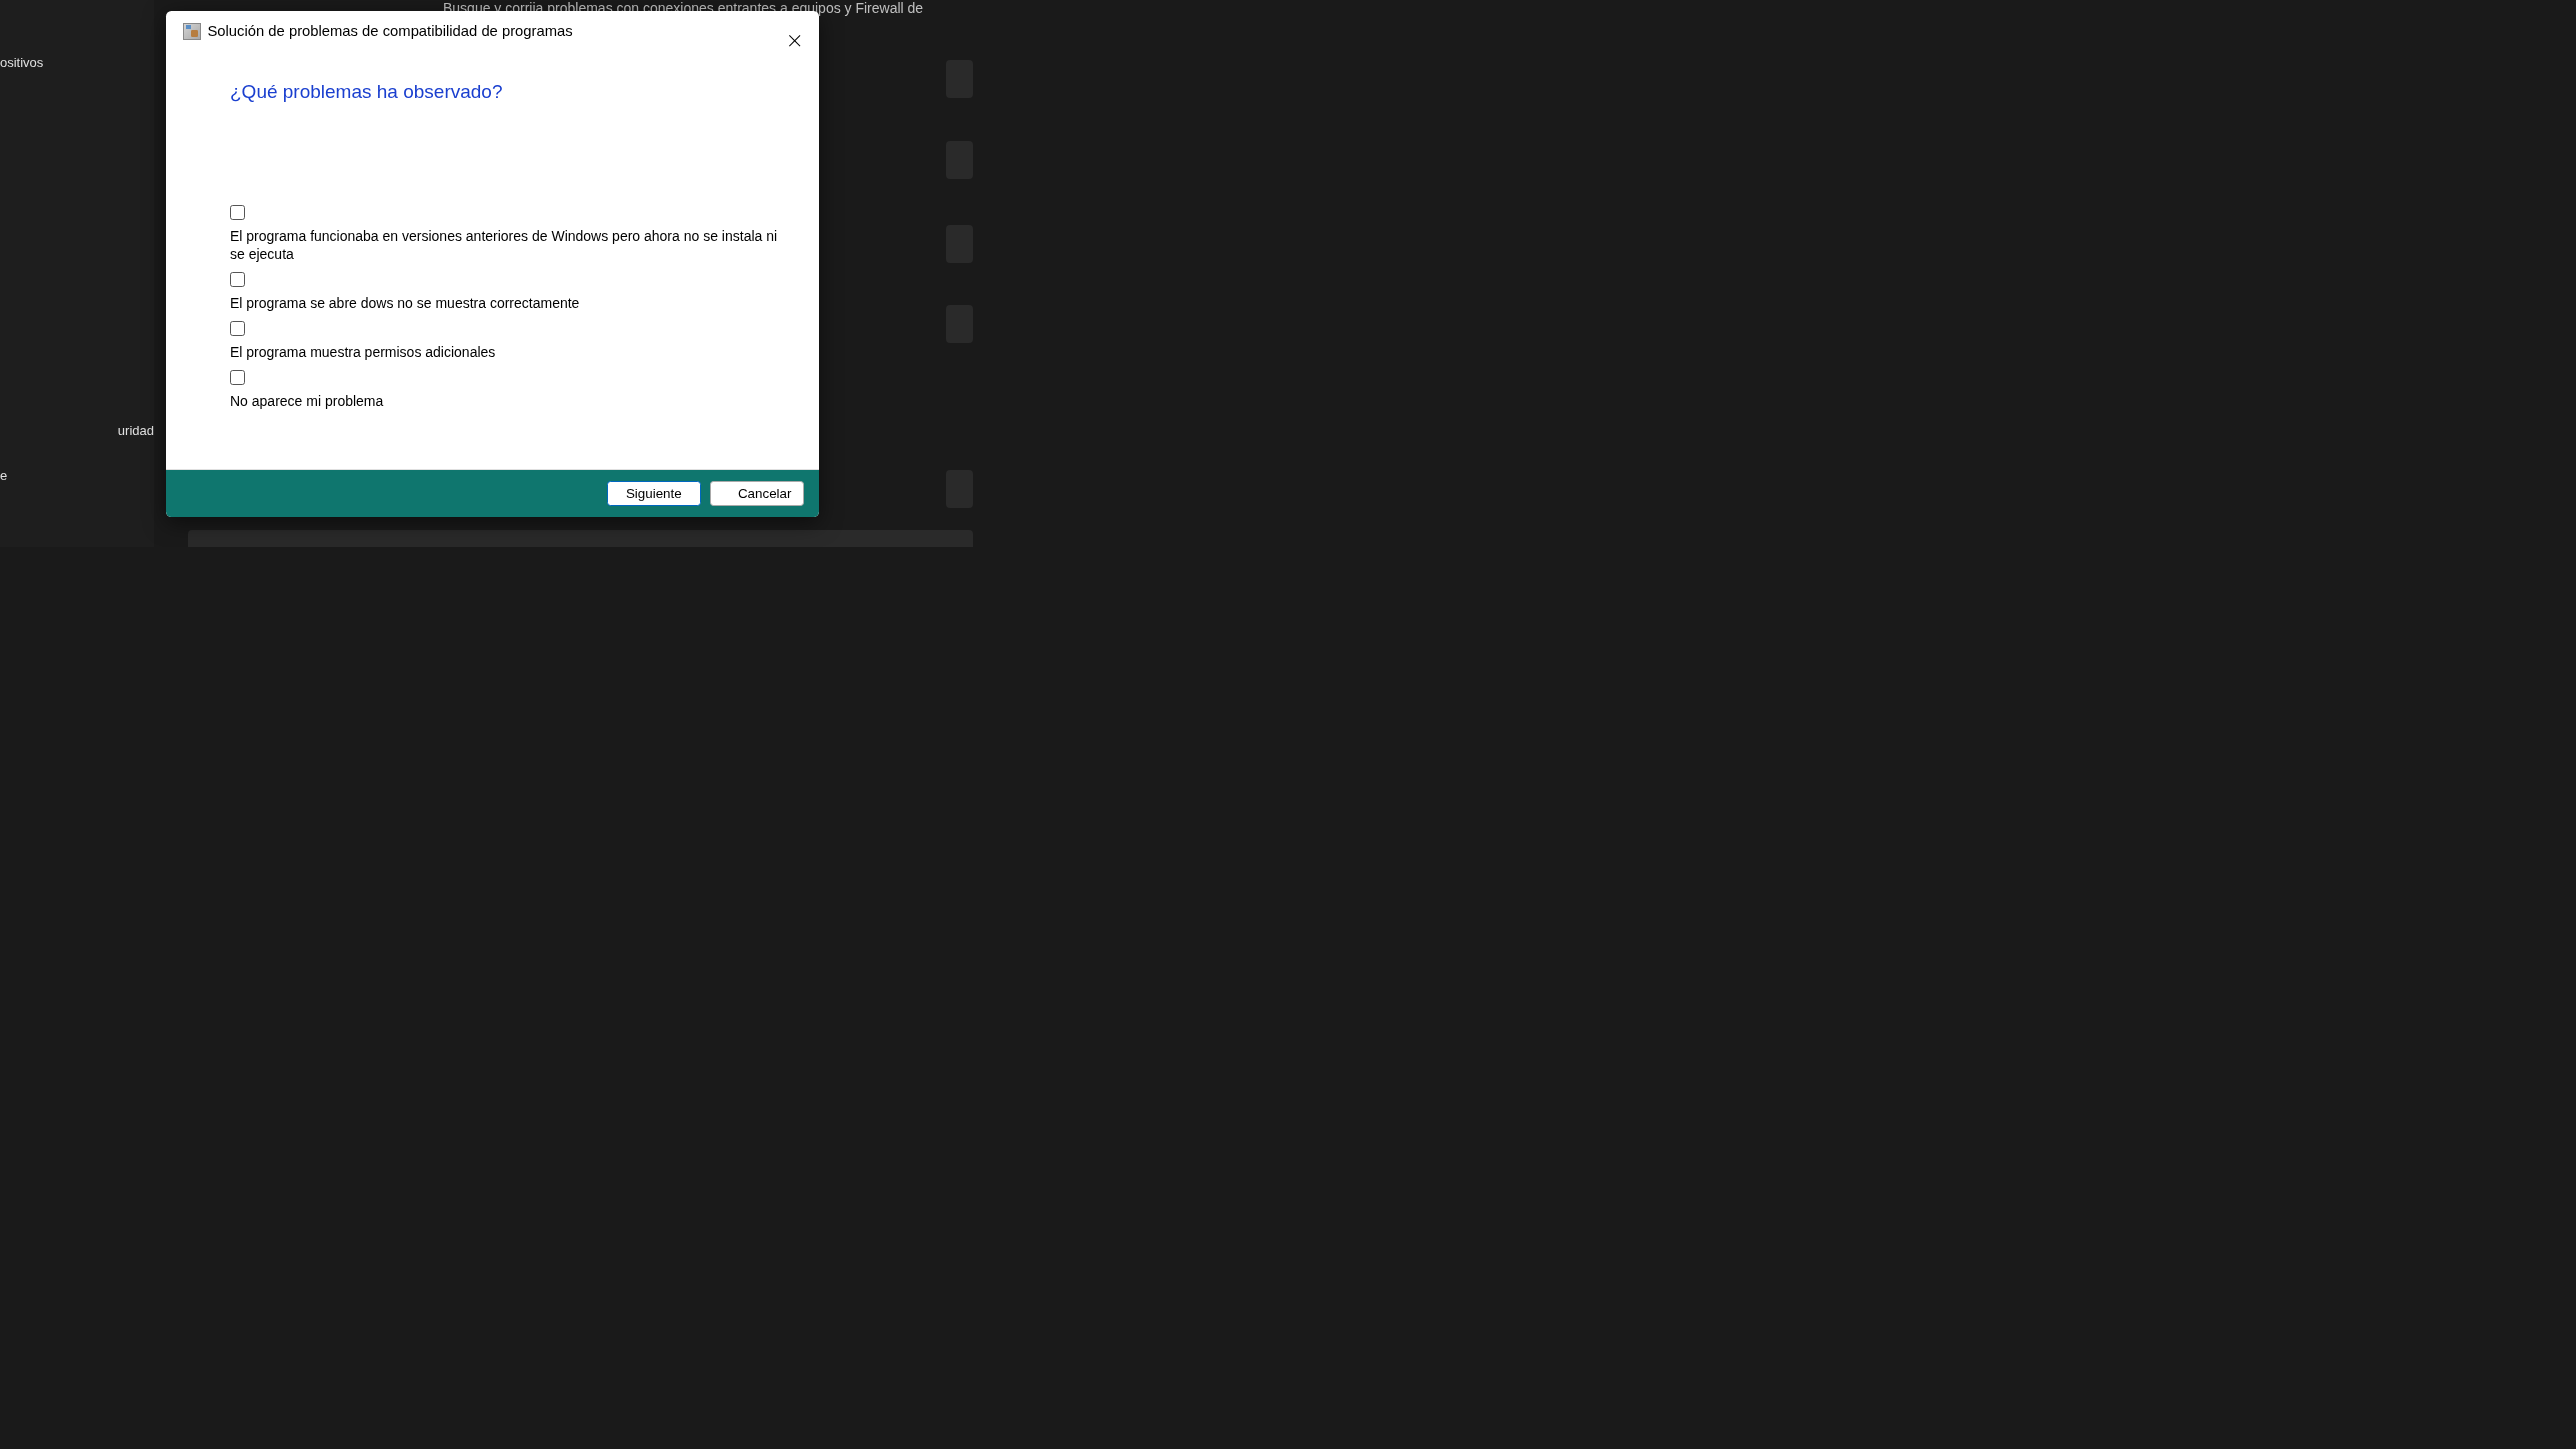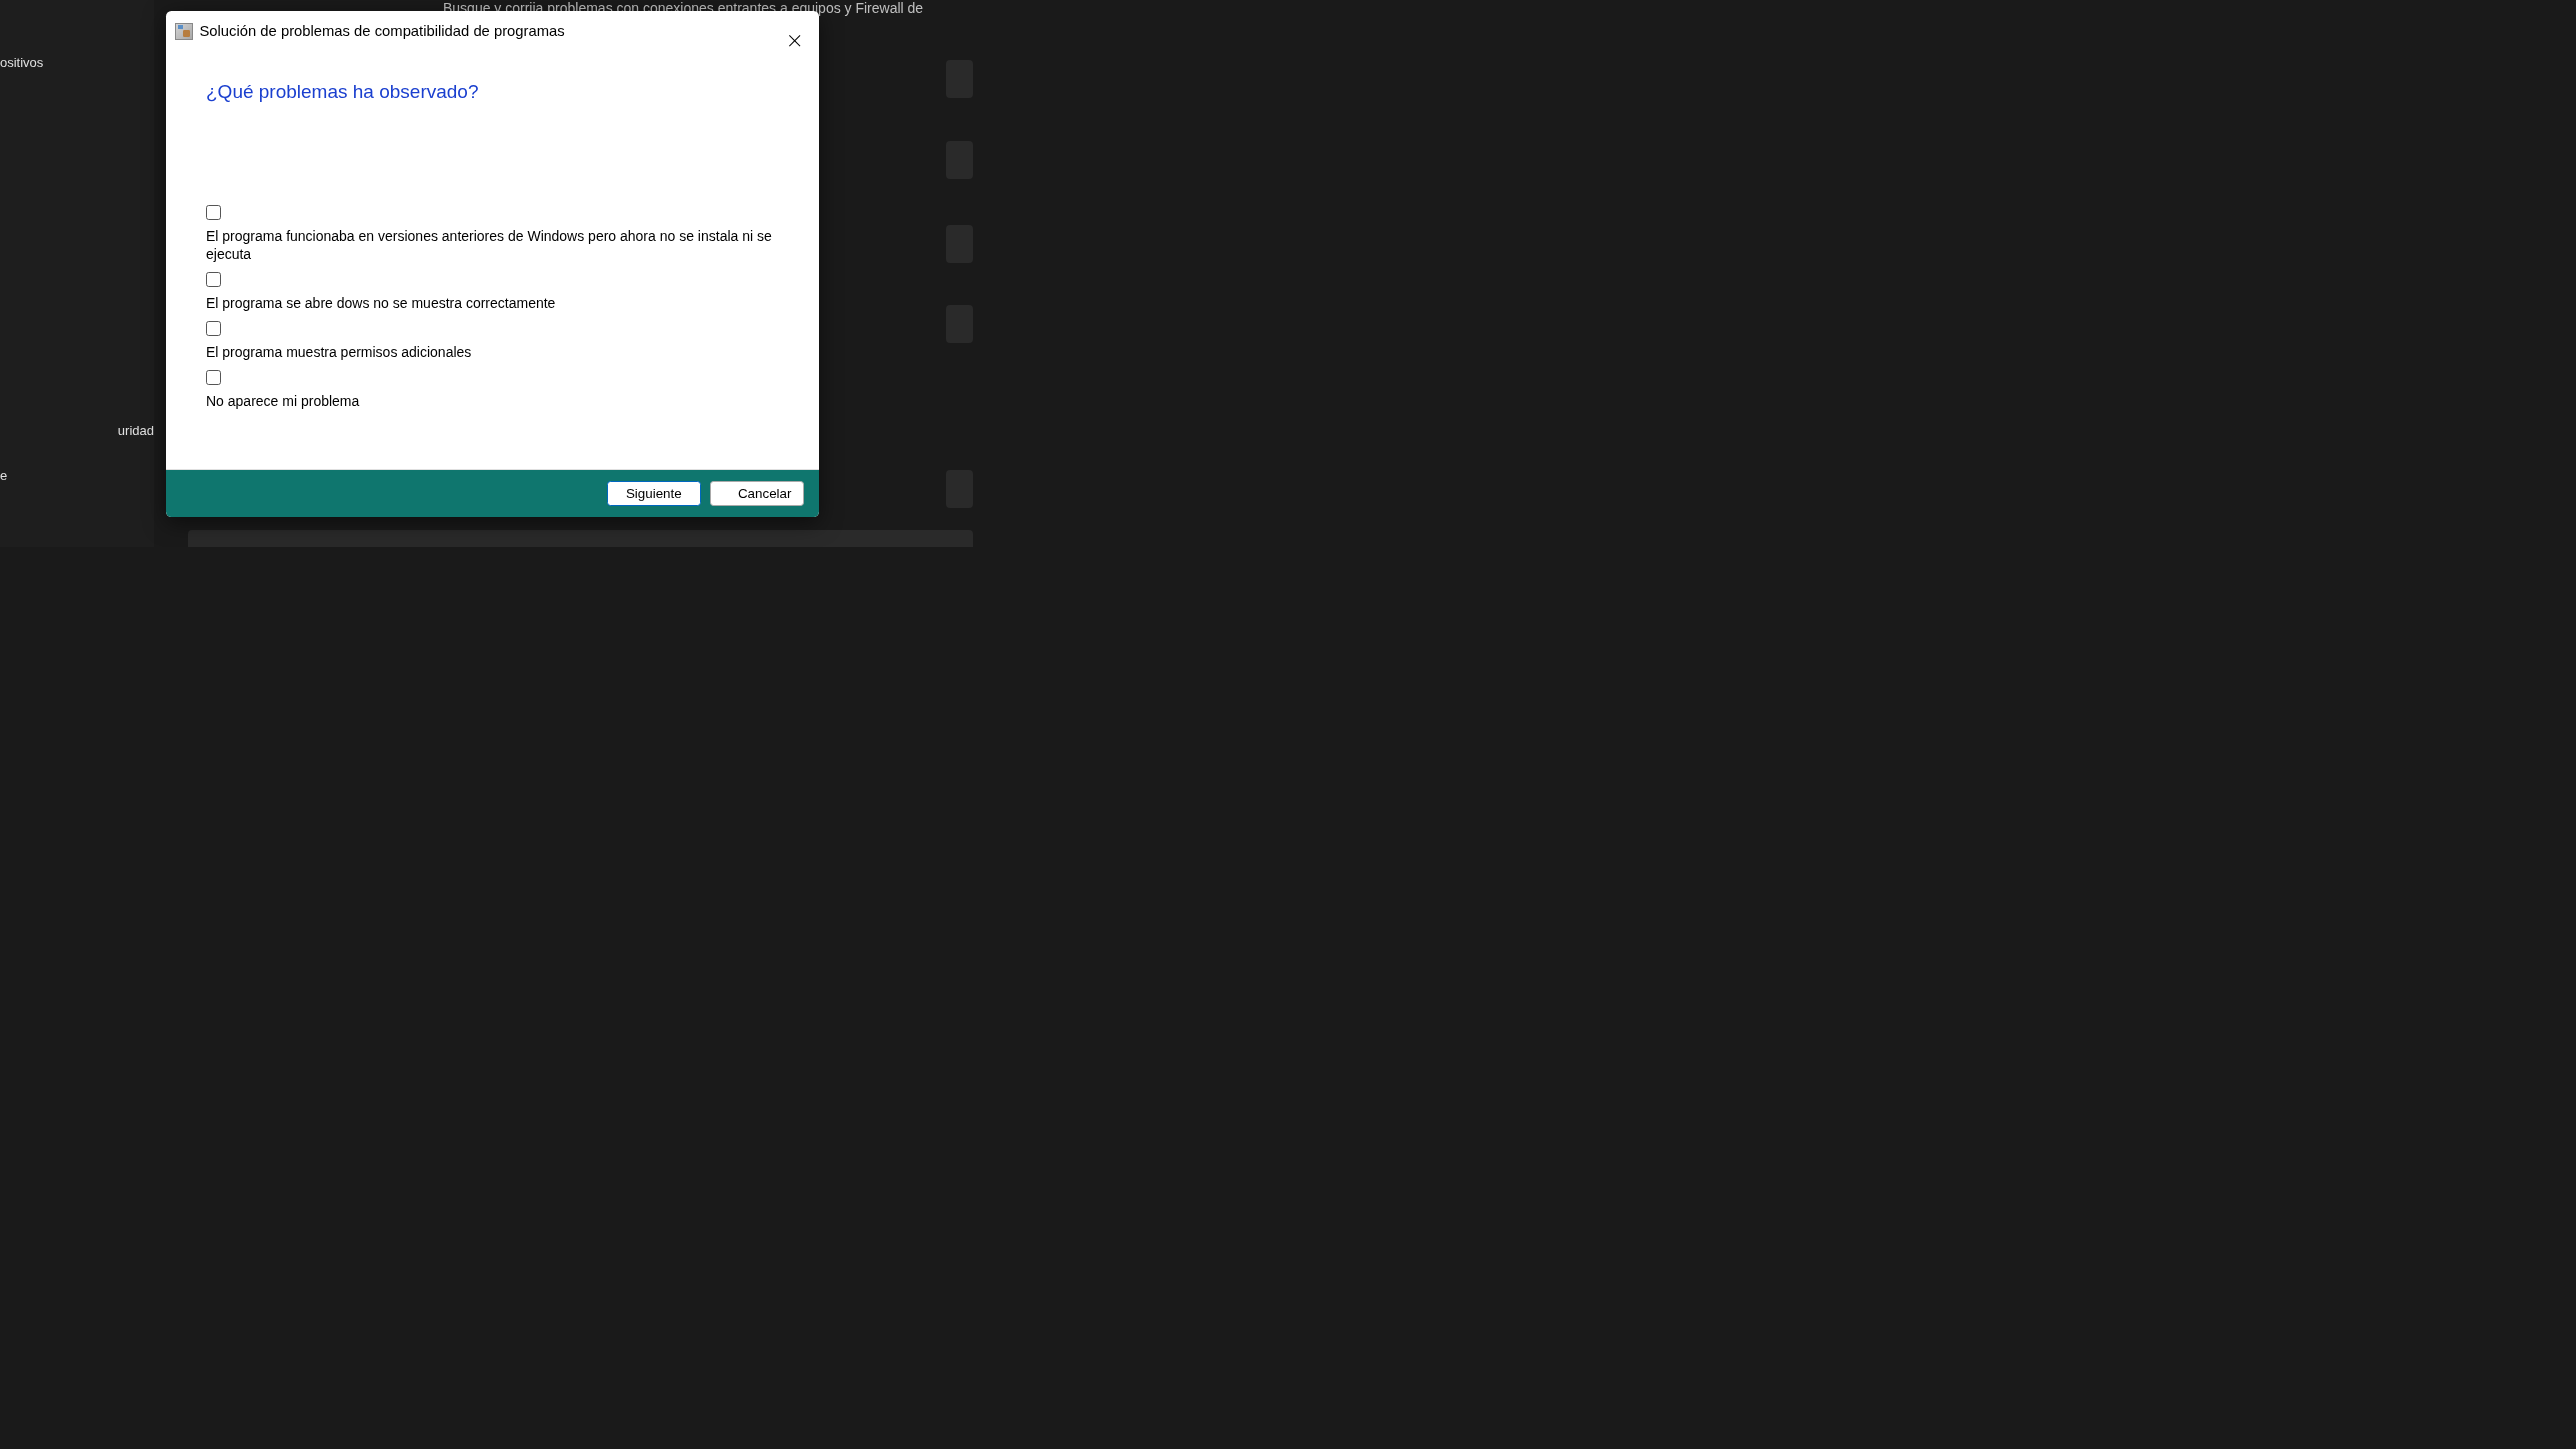--- a/index.html
+++ b/index.html
@@ -105,20 +105,21 @@
       display: flex;
       flex-direction: column;
     }
     
     .dialog-header {
       position: relative;
       padding: 12px 9.4px 6.7px 9.4px;
       display: flex;
       align-items: center;
       gap: 6.7px;
+      margin-left: 8px;
     }
     
     .dialog-icon {
       width: 17.4px;
       height: 17.4px;
       background: linear-gradient(135deg, #d4d4d4 0%, #a8a8a8 100%);
       border: 0.7px solid #888;
       position: relative;
       flex-shrink: 0;
     }
@@ -165,20 +166,21 @@
     }
     
     .close-button svg {
       width: 13.4px;
       height: 13.4px;
     }
     
     .dialog-body {
       flex: 1;
       padding: 34px 40px 13.4px 40px;
+      margin-left: 24px;
     }
     
     .question-heading {
       font-size: 19px;
       color: #1a3fcf;
       font-weight: 400;
       margin-bottom: 101px;
     }
     
     .checkbox-list {

